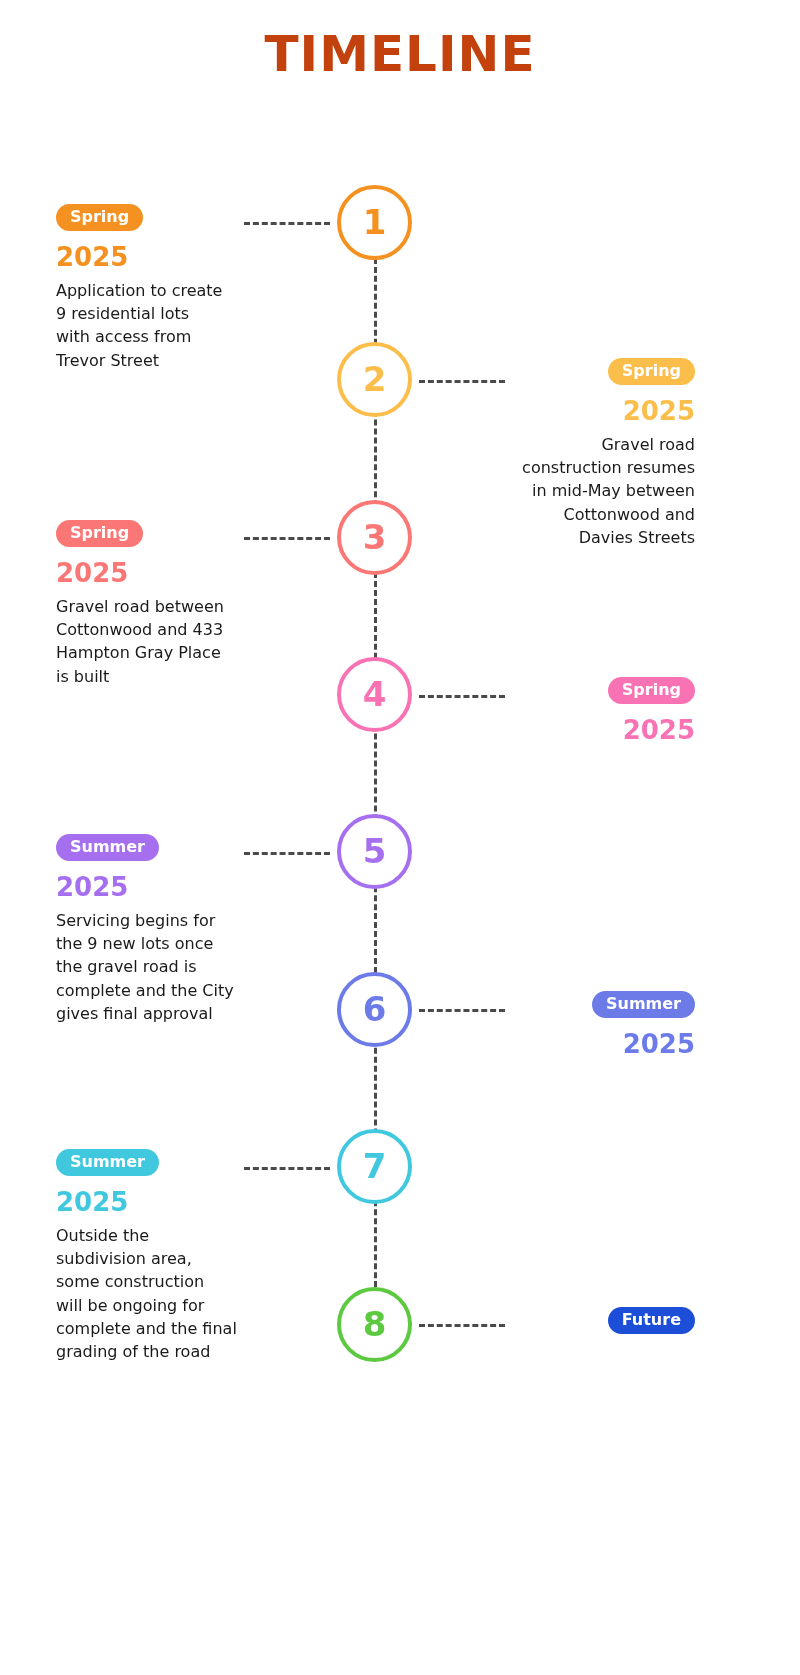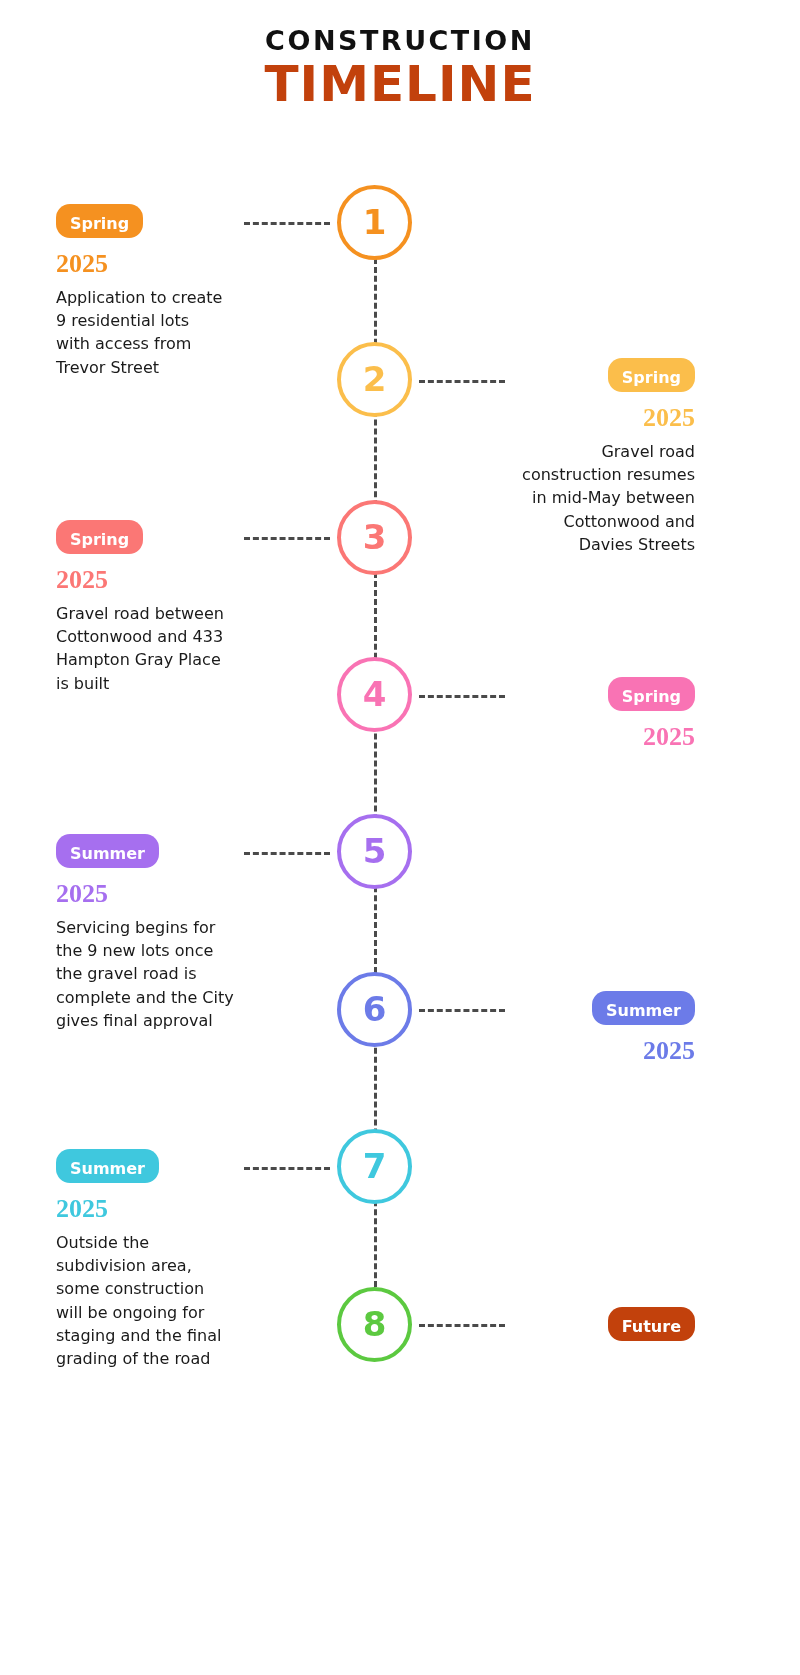--- a/index.html
+++ b/index.html
@@ -93,49 +93,47 @@
   .entry {
     position: absolute;
     width: 250px;
     z-index: 2;
   }
   .entry.left  { left: 56px;  text-align: left; }
   .entry.right { left: 445px; text-align: right; }
 
   .season {
     display: inline-block;
-    padding: 12px 14px 6px 14px;
+    padding: 5px 14px 6px 14px;
     border-radius: 14px;
     font-size: 16px;
     font-weight: bold;
     color: #ffffff;
     line-height: 1;
   }
   .year {
     font-size: 26px;
     font-weight: bold;
     margin-top: 13px;
     line-height: 1;
-    font-family: Liberation Serif, serif;
   }
   .desc {
     font-size: 16px;
     line-height: 1.45;
     color: #1a1a1a;
     margin-top: 9px;
     white-space: pre-line;
   }
 </style>
 </head>
 <body>
 
 <div class="page">
 
   <div class="header">
-    <div class="line1">CONSTRUCTION</div>
     <div class="line2">TIMELINE</div>
   </div>
 
   <div class="spine"></div>
 
   <div id="nodes-layer">
       <div class="connector left" style="top: 222px;"></div>
       <div class="node" style="top: 185px; border-color: rgb(245, 145, 32);">
         <span style="color: rgb(245, 145, 32);">1</span>
       </div>
@@ -211,21 +209,21 @@
         <div><span class="season" style="background: rgb(108, 123, 232);">Summer</span></div>
         <div class="year" style="color: rgb(108, 123, 232);">2025</div>
       </div>
       <div class="entry left" style="top: 1149px;">
         <div><span class="season" style="background: rgb(63, 200, 222);">Summer</span></div>
         <div class="year" style="color: rgb(63, 200, 222);">2025</div>
         <div class="desc">Outside the
 subdivision area,
 some construction
 will be ongoing for
-staging and the final
+complete and the final
 grading of the road</div>
       </div>
       <div class="entry right" style="top: 1307px;">
-        <div><span class="season" style="background: #c2410c;">Future</span></div>
+        <div><span class="season" style="background: #1d4ed8;">Future</span></div>
       </div>
     </div>
 
 </div>
 
 </body></html>

